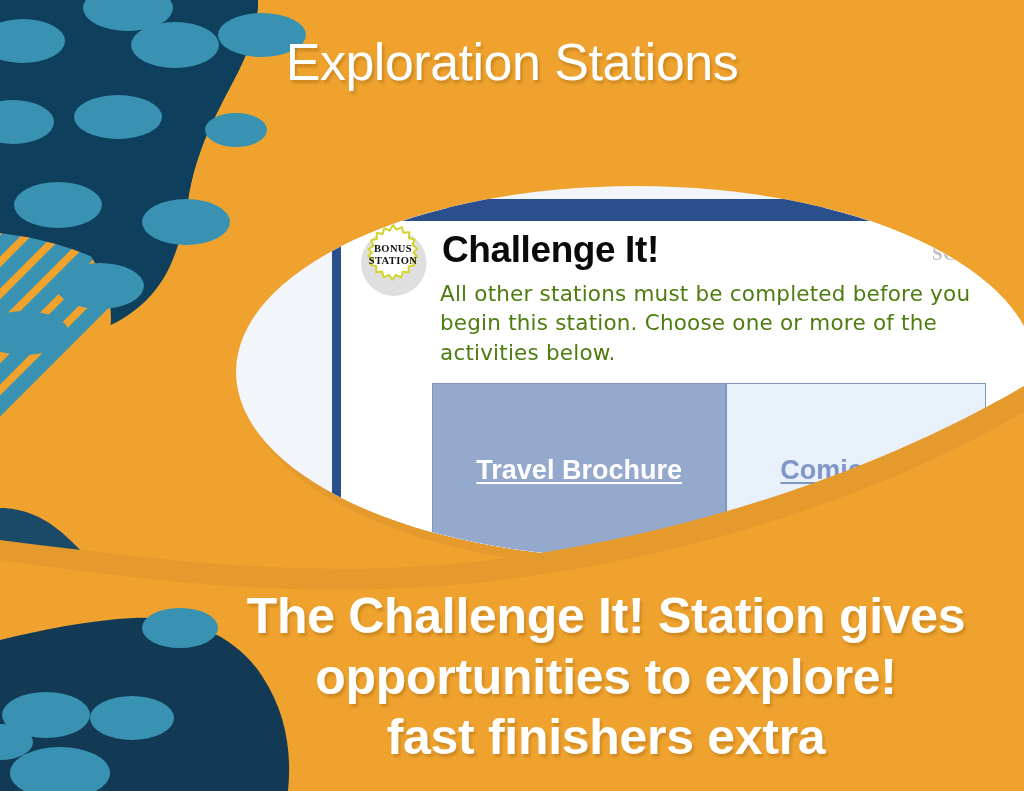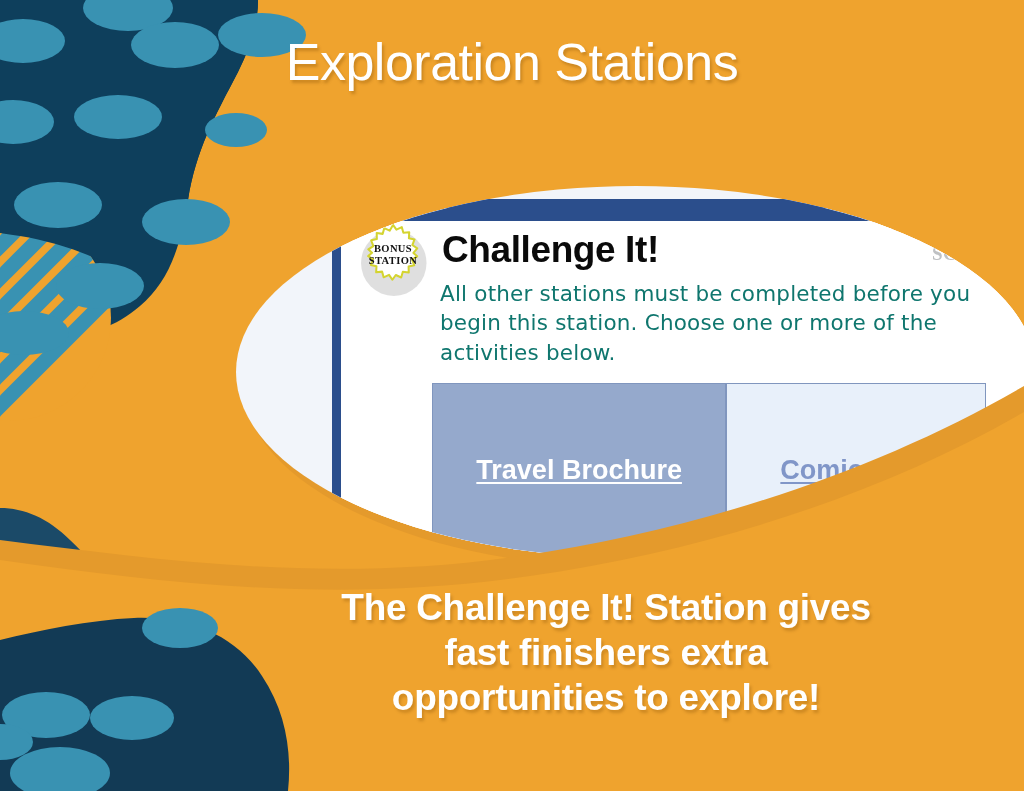--- a/index.html
+++ b/index.html
@@ -24,21 +24,21 @@
     letter-spacing:-0.5px;
     text-shadow:2px 3px 3px rgba(120,70,0,.30);
     z-index:30;
     white-space:nowrap;
   }
 
   
   .caption{
     position:absolute;left:236px;top:586px;width:740px;
     text-align:center;color:#FFFFFF;
-    font-size:37px;font-weight:bold;line-height:1.21;
+    font-size:50px;font-weight:bold;line-height:1.21;
     letter-spacing:-0.3px;
     text-shadow:2px 3px 3px rgba(120,70,0,.28);
     z-index:30;
   }
   .caption div{white-space:nowrap;}
 
   
   .oval-shadow{
     position:absolute;left:243px;top:197px;width:800px;height:372px;
     background:#E49A2C;border-radius:50%/50%;
@@ -75,21 +75,21 @@
 
   
   .sheet-title{
     position:absolute;left:110px;top:30px;
     font-family:Liberation Sans, sans-serif;
     font-weight:bold;font-size:37px;color:#0A0A0A;letter-spacing:-0.4px;
   }
   .sheet-body{
     position:absolute;left:108px;top:80px;width:560px;
     font-family:"DejaVu Sans", sans-serif;
-    font-size:21.5px;line-height:1.37;color:#0f766e;
+    font-size:21.5px;line-height:1.37;color:#4d7c0f;
     letter-spacing:.2px;
   }
 
   
   .acts{
     position:absolute;left:100px;top:184px;width:554px;height:175px;
     display:flex;
   }
   .act{
     border:1px solid #8096BE;
@@ -245,17 +245,17 @@
       <ellipse cx="46" cy="715" rx="44" ry="23"></ellipse>
       <ellipse cx="0" cy="742" rx="33" ry="18"></ellipse>
       <ellipse cx="132" cy="718" rx="42" ry="22"></ellipse>
       <ellipse cx="60" cy="773" rx="50" ry="26"></ellipse>
       <ellipse cx="180" cy="628" rx="38" ry="20"></ellipse>
     </g>
   </svg>
 
   <div class="caption">
     <div>The Challenge It! Station gives</div>
+    <div>opportunities to explore!</div>
     <div>fast finishers extra</div>
-    <div>opportunities to explore!</div>
   </div>
 
 </div>
 
 </body></html>

